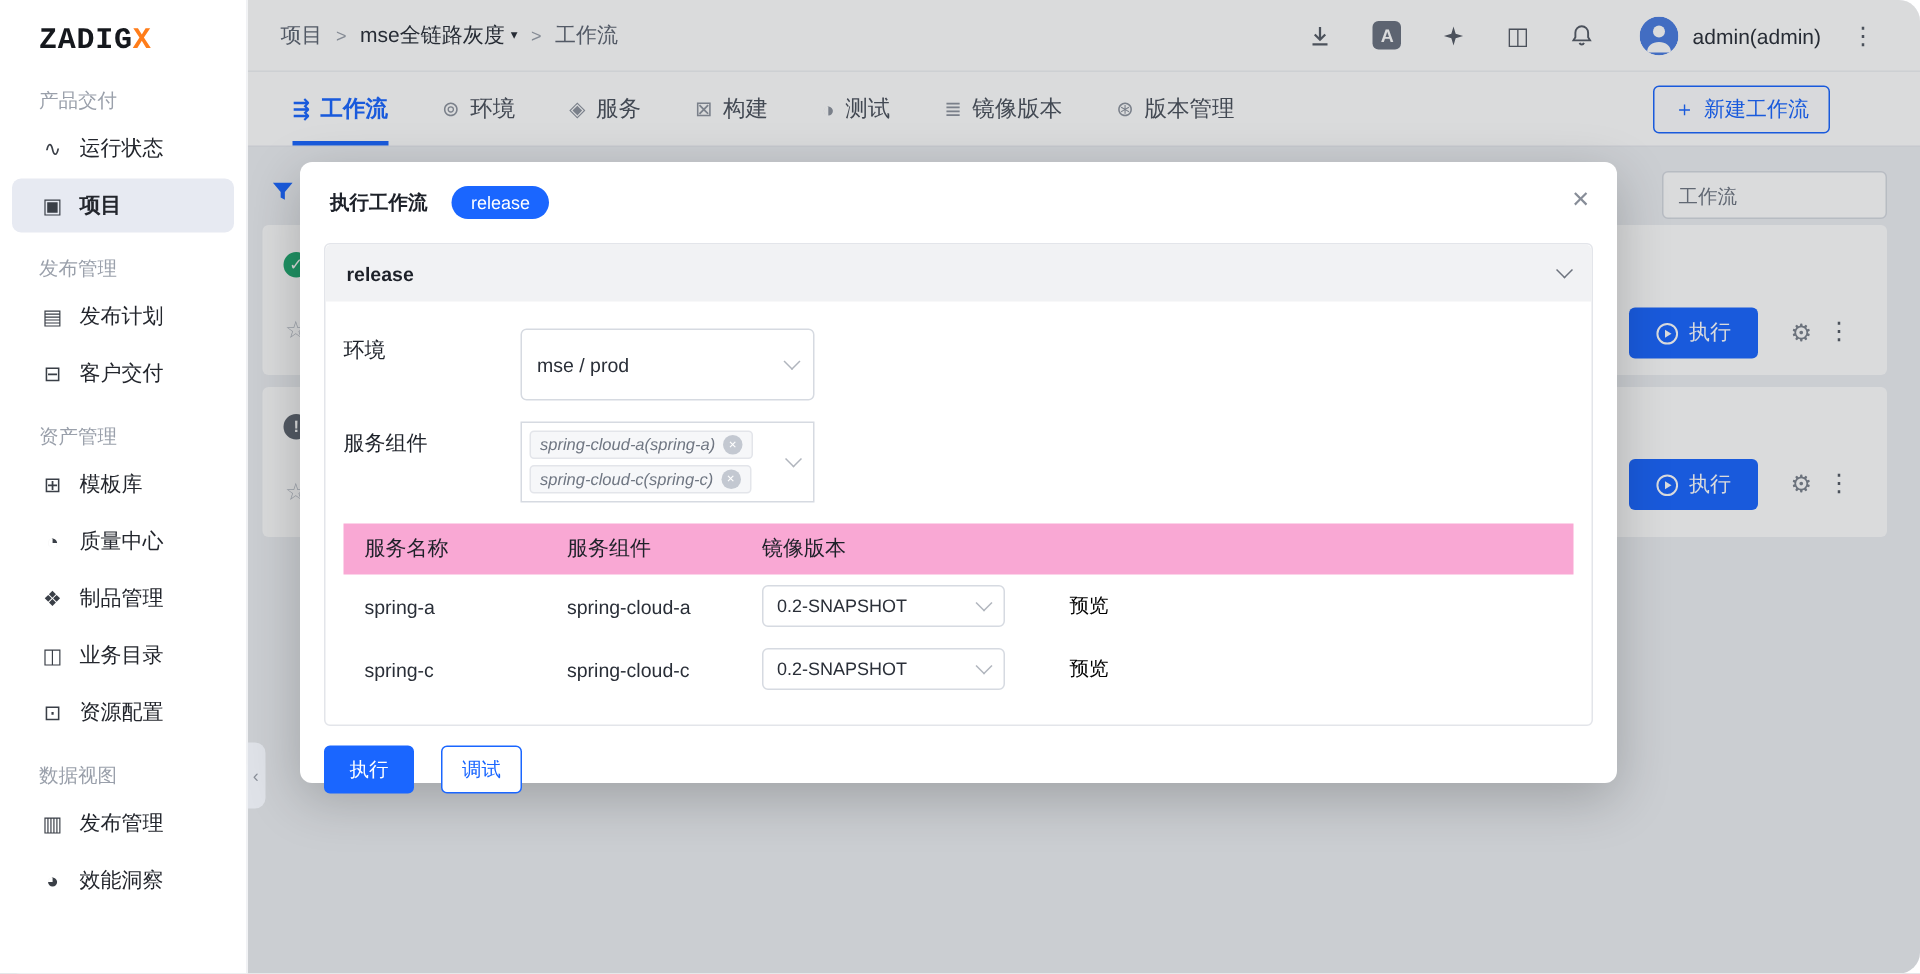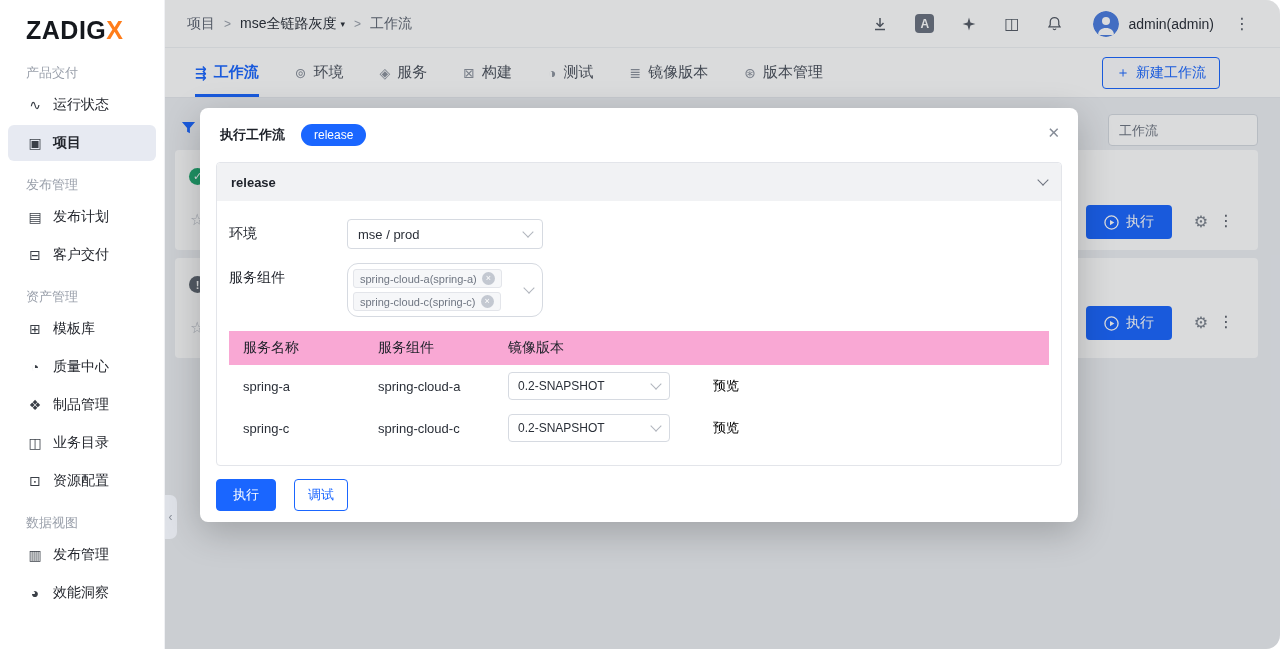--- a/index.html
+++ b/index.html
@@ -1,21 +1,21 @@
 <!DOCTYPE html>
 <html><head>
 <meta charset="utf-8">
 <style>
   * { box-sizing: border-box; margin: 0; padding: 0; }
   body { margin: 0; background: #fff; font-family: "Liberation Sans", "DejaVu Sans", sans-serif; }
   .page { position: relative; width: 1280px; height: 649px; background: #fff; border-radius: 14px; overflow: hidden; }
 
   
   .sidebar { position: absolute; left: 0; top: 0; width: 165px; height: 100%; background: #fff; border-right: 1px solid #f0f1f4; z-index: 60; }
-  .logo { padding: 16px 0 4px 26px; font-size: 25px; font-weight: 800; letter-spacing: .5px; color: #15181d; }
+  .logo { padding: 16px 0 4px 26px; font-size: 20px; font-weight: 800; letter-spacing: .5px; color: #15181d; font-family: Liberation Mono, monospace; }
   .logo .x { color: #ff7d1a; }
   .sec-label { margin: 15px 0 5px 26px; font-size: 13px; color: #9aa0ab; }
   .side-item { display: flex; align-items: center; gap: 9px; height: 36px; margin: 2px 8px; padding-left: 18px; border-radius: 6px; font-size: 14px; color: #23262d; cursor: pointer; }
   .side-item .s-icon { width: 18px; font-size: 14px; color: #3a3f47; text-align: center; flex: none; }
   .side-item.active { background: #e7eaf2; font-weight: 700; }
   .collapse-handle { position: absolute; left: 164px; top: 495px; width: 13px; height: 44px; background: #dfe2e8; color: #8a8f99; border-radius: 0 7px 7px 0; display: flex; align-items: center; justify-content: center; font-size: 12px; z-index: 55; cursor: pointer; }
 
   
   .main { position: absolute; left: 165px; top: 0; right: 0; bottom: 0; background: #eef0f4; }
   .topbar { height: 48px; background: #fff; display: flex; align-items: center; padding: 0 30px 0 22px; border-bottom: 1px solid #f0f2f5; }
@@ -66,22 +66,22 @@
 
   .m-panel { margin: 6px 16px 0; border: 1px solid #e3e5ea; border-radius: 4px; }
   .p-head { height: 38px; background: #f1f2f4; display: flex; align-items: center; padding: 0 14px; font-size: 13px; font-weight: 700; color: #1d2129; border-radius: 4px 4px 0 0; cursor: pointer; }
   .p-head .chev { margin-left: auto; }
   .chev { width: 8px; height: 8px; border-right: 1.6px solid #6d737e; border-bottom: 1.6px solid #6d737e; transform: rotate(45deg); display: inline-block; flex: none; margin-top: -4px; }
   .chev.lt { border-color: #b0b5bd; }
   .p-body { padding: 18px 12px 16px; }
 
   .f-row { display: flex; align-items: flex-start; margin-bottom: 14px; }
   .f-label { width: 118px; padding-top: 6px; font-size: 14px; color: #1d2129; flex: none; }
-  .env-select { width: 196px; height: 30px; border: 1px solid #d6dae1; border-radius: 4px; display: flex; align-items: center; justify-content: space-between; padding: 0 10px; font-size: 13px; color: #2a2f38; cursor: pointer; background: #fff; }
-  .multi-select { width: 196px; min-height: 52px; border: 1px solid #d6dae1; border-radius: 11px; padding: 5px 22px 1px 5px; position: relative; cursor: pointer; background: #fff; }
+  .env-select { width: 196px; height: 48px; border: 1px solid #d6dae1; border-radius: 4px; display: flex; align-items: center; justify-content: space-between; padding: 0 10px; font-size: 13px; color: #2a2f38; cursor: pointer; background: #fff; }
+  .multi-select { width: 196px; min-height: 52px; border: 1px solid #d6dae1; border-radius: 0; padding: 5px 22px 1px 5px; position: relative; cursor: pointer; background: #fff; font-style: italic; }
   .multi-select .chev { position: absolute; right: 9px; top: 24px; }
   .tag { display: flex; align-items: center; gap: 5px; background: #f6f7f9; border: 1px solid #e3e5ea; border-radius: 3px; padding: 2px 6px; font-size: 11px; color: #6f7682; margin-bottom: 4px; width: max-content; }
   .tag-x { width: 13px; height: 13px; border-radius: 50%; background: #c3c8d1; color: #fff; font-size: 9px; line-height: 13px; text-align: center; cursor: pointer; flex: none; }
 
   .svc-table { margin-top: 4px; }
   .t-row { display: grid; grid-template-columns: 135px 130px 205px 1fr; align-items: center; padding-left: 14px; }
   .t-head { background: #f9a8d4; height: 34px; font-size: 14px; color: #1d2129; }
   .t-body-row { height: 42px; font-size: 13px; color: #2a2f38; }
   .ver-select { width: 162px; height: 28px; border: 1px solid #d6dae1; border-radius: 4px; display: flex; align-items: center; justify-content: space-between; padding: 0 9px; font-size: 12px; color: #2a2f38; cursor: pointer; background: #fff; }
   .preview-link { color: #000000; font-size: 13px; cursor: pointer; width: max-content; }

